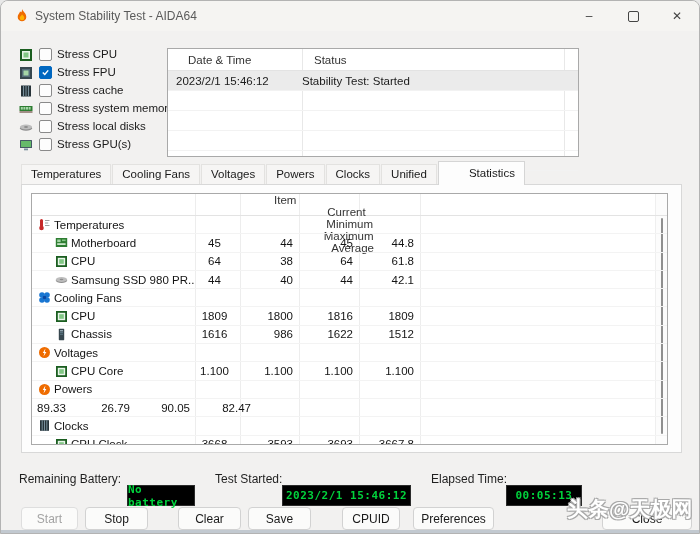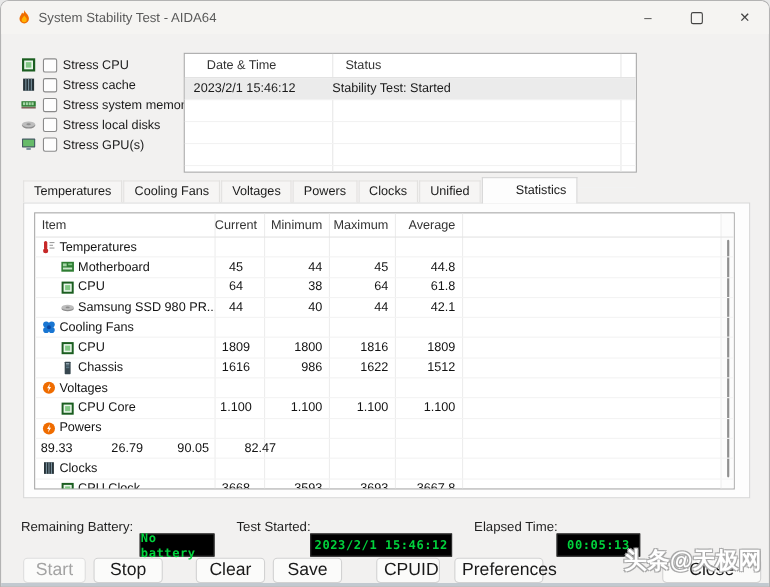--- a/index.html
+++ b/index.html
@@ -8,21 +8,21 @@
   
   .titlebar{position:absolute;left:0;top:0;width:100%;height:30px;background:#f5f4f2;}
   .flame{position:absolute;left:13px;top:7px;width:16px;height:16px;}
   .title{position:absolute;left:34px;top:8px;font-size:12px;color:#5a5a5a;}
   .wcontrols{position:absolute;right:0;top:0;height:30px;display:flex;}
   .wbtn{width:44px;height:30px;display:flex;align-items:center;justify-content:center;
     font-size:12px;color:#444;cursor:default;}
   .wbtn.max span{display:block;width:9px;height:9px;border:1px solid #444;border-radius:2px;}
   
   .stress{position:absolute;left:18px;top:47px;width:144px;}
-  .opt{display:flex;align-items:flex-end;height:18px;}
+  .opt{display:flex;align-items:flex-start;height:18px;}
   .opt .oicon{width:14px;height:14px;margin-right:6px;flex:none;}
   .cb{width:13px;height:13px;border:1px solid #8a8a8a;border-radius:2px;background:#fdfdfd;
     margin-right:5px;flex:none;display:flex;align-items:center;justify-content:center;box-sizing:border-box;}
   .cb.on{background:#0067c0;border-color:#0067c0;}
   .opt .olabel{font-size:11.5px;color:#1b1b1b;white-space:nowrap;}
   
   .logtable{position:absolute;left:166px;top:47px;width:412px;height:109px;background:#fff;
     border:1px solid #a9a9a9;box-sizing:border-box;}
   .log-colline{position:absolute;top:0;bottom:0;width:1px;background:#e8e8e8;}
   .loghdr{position:relative;height:21px;border-bottom:1px solid #e3e3e3;display:flex;align-items:center;}
@@ -36,21 +36,21 @@
   .tabs{position:absolute;left:20px;top:160px;height:23px;display:flex;align-items:flex-end;z-index:3;}
   .tab{height:19px;line-height:19px;padding:0 9px;font-size:11.5px;color:#1a1a1a;
     background:#f6f5f4;border:1px solid #e3e2e0;border-bottom:none;margin-right:1px;}
   .tab.active{background:#fdfdfd;border-color:#d5d5d5;height:23px;line-height:22px;margin-bottom:-1px;z-index:4;padding-left:30px;}
   
   .panel{position:absolute;left:20px;top:183px;width:661px;height:269px;background:#fdfdfd;
     border:1px solid #d8d8d8;box-sizing:border-box;}
   .stats{position:absolute;left:9px;top:8px;width:637px;height:252px;background:#fff;
     border:1px solid #a9a9a9;box-sizing:border-box;overflow:hidden;}
   .vline{position:absolute;top:0;bottom:0;width:1px;background:#ededed;z-index:0;}
-  .shdr{position:relative;height:21px;border-bottom:1px solid #e3e3e3;display:flex;align-items:center;z-index:1;}
+  .shdr{position:relative;height:21px;border-bottom:1px solid #e3e3e3;display:flex;align-items:center;z-index:1;flex-direction:column;}
   .shdr span{font-size:11.5px;color:#333;}
   .c-item{width:163px;padding-left:6px;box-sizing:border-box;}
   .c-num{width:45px;text-align:center;padding-right:6px;box-sizing:border-box;}
   .c-min{width:59px;text-align:right;padding-right:6px;box-sizing:border-box;}
   .c-max{width:60px;text-align:right;padding-right:6px;box-sizing:border-box;}
   .c-avg{width:61px;text-align:right;padding-right:6px;box-sizing:border-box;}
   .srow{position:relative;height:17.3px;display:flex;align-items:center;border-bottom:1px solid #f3f3f3;z-index:1;}
   .srow span{font-size:11.5px;color:#141414;white-space:nowrap;}
   .srow .itemcell{width:163px;display:flex;align-items:center;overflow:hidden;box-sizing:border-box;}
   .srow .itemcell.grp{padding-left:6px;}
@@ -59,21 +59,21 @@
   .sbar{position:absolute;right:0;top:0;bottom:0;width:11px;background:#fcfcfc;border-left:1px solid #efefef;}
   .sthumb{position:absolute;right:4px;top:24px;width:2px;height:216px;background:#8f8f8f;border-radius:2px;}
   
   .slabel{position:absolute;font-size:12px;color:#1f1f1f;top:471px;text-align:center;}
   .lcd{position:absolute;top:484px;height:21px;background:#000;border:1px solid #2b2b2b;
     display:flex;align-items:center;justify-content:center;box-sizing:border-box;}
   .lcd span{font-family:"DejaVu Sans Mono",monospace;font-size:11px;font-weight:bold;
     color:#00d23c;letter-spacing:0.5px;}
   
   .btn{position:absolute;top:506px;height:23px;background:#fbfbfa;border:1px solid #d2d2d2;
-    border-radius:4px;font-size:16px;color:#1a1a1a;font-family:"Liberation Sans",sans-serif;box-sizing:border-box;}
+    border-radius:4px;font-size:12px;color:#1a1a1a;font-family:"Liberation Sans",sans-serif;box-sizing:border-box;}
   .btn:disabled{color:#a3a3a3;border-color:#dedede;}
   .b0{left:20px;width:57px;} .b1{left:84px;width:63px;} .b2{left:177px;width:63px;}
   .b3{left:247px;width:63px;} .b4{left:341px;width:58px;} .b5{left:412px;width:81px;}
   .b6{left:601px;width:90px;}
   .watermark{position:absolute;left:566px;top:494px;width:134px;font-size:21px;font-weight:bold;
     color:#fff;z-index:6;letter-spacing:0px;white-space:nowrap;
     text-shadow:-1px -1px 0 #a8a8a8,1px -1px 0 #a8a8a8,-1px 1px 0 #a8a8a8,1px 1px 0 #a8a8a8;}
   .bottom-edge{position:absolute;left:0;bottom:0;width:100%;height:3px;background:#c2c9d0;}
 </style>
 </head>
@@ -103,20 +103,33 @@
         <span class="oicon"><svg viewBox="0 0 14 14">
             <rect x="1" y="1" width="12" height="12" fill="#1b5e20"></rect>
             <rect x="3" y="3" width="8" height="8" fill="#e8f5e9"></rect>
             <rect x="4.5" y="4.5" width="5" height="5" fill="#81c784"></rect>
           </svg></span>
         <span class="cb"></span>
         <span class="olabel">Stress CPU</span>
       </div>
       <div class="opt">
         <span class="oicon"><svg viewBox="0 0 14 14">
+            <rect x="1" y="1" width="12" height="12" fill="#37474f"></rect>
+            <rect x="3" y="3" width="8" height="8" fill="#546e7a"></rect>
+            <rect x="4.5" y="4.5" width="5" height="5" fill="#a5d6a7"></rect>
+          </svg></span>
+        <span class="cb on">
+          <svg viewBox="0 0 10 10" width="9" height="9">
+            <path d="M2 5 L4.2 7.2 L8 2.6" stroke="#fff" stroke-width="1.6" fill="none"></path>
+          </svg>
+        </span>
+        <span class="olabel">Stress FPU</span>
+      </div>
+      <div class="opt">
+        <span class="oicon"><svg viewBox="0 0 14 14">
             <rect x="2" y="1.5" width="10" height="11" fill="#263238"></rect>
             <line x1="4.5" y1="1.5" x2="4.5" y2="12.5" stroke="#78909c"></line>
             <line x1="7" y1="1.5" x2="7" y2="12.5" stroke="#78909c"></line>
             <line x1="9.5" y1="1.5" x2="9.5" y2="12.5" stroke="#78909c"></line>
           </svg></span>
         <span class="cb"></span>
         <span class="olabel">Stress cache</span>
       </div>
       <div class="opt">
         <span class="oicon"><svg viewBox="0 0 14 14">

